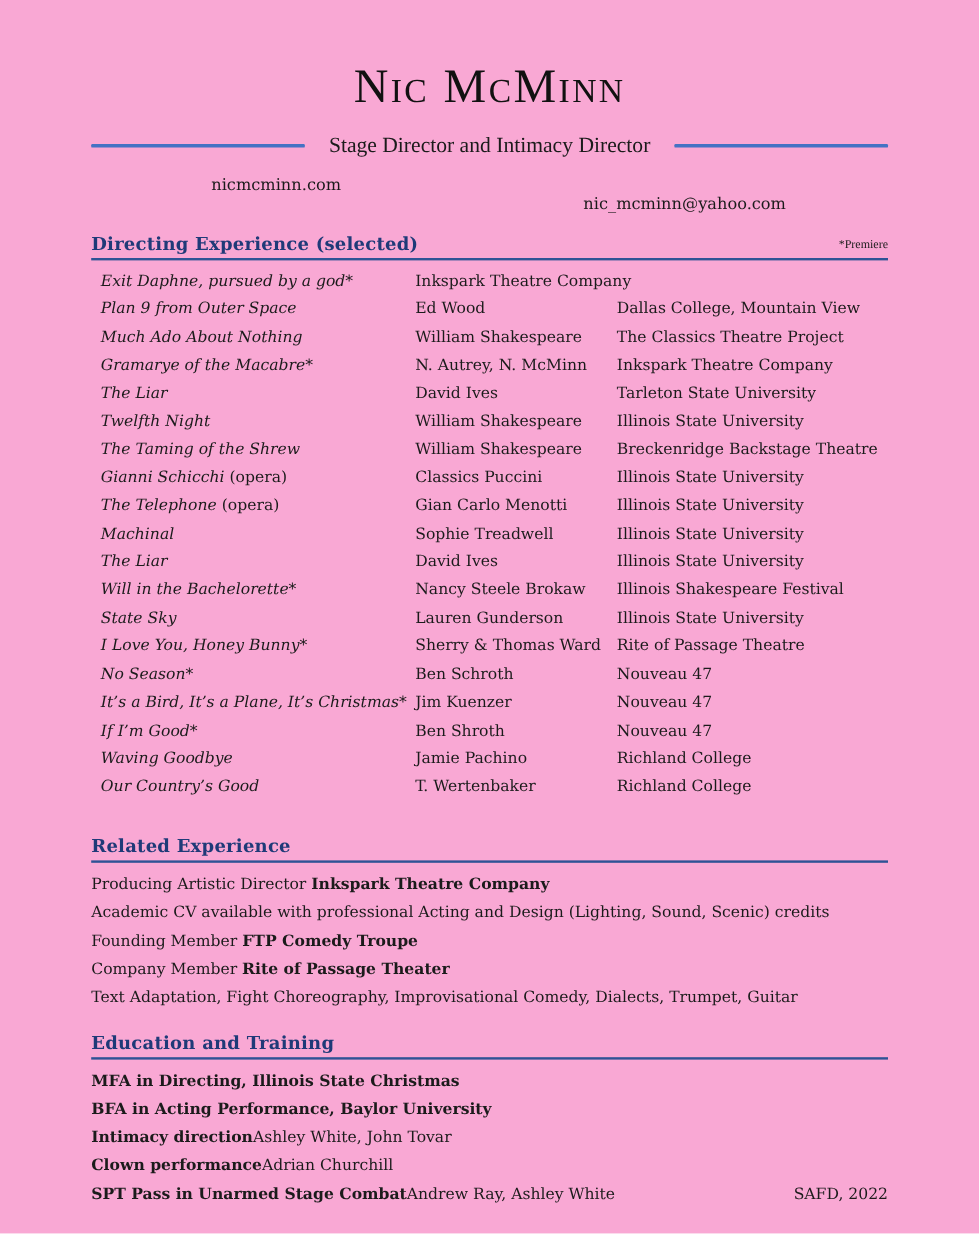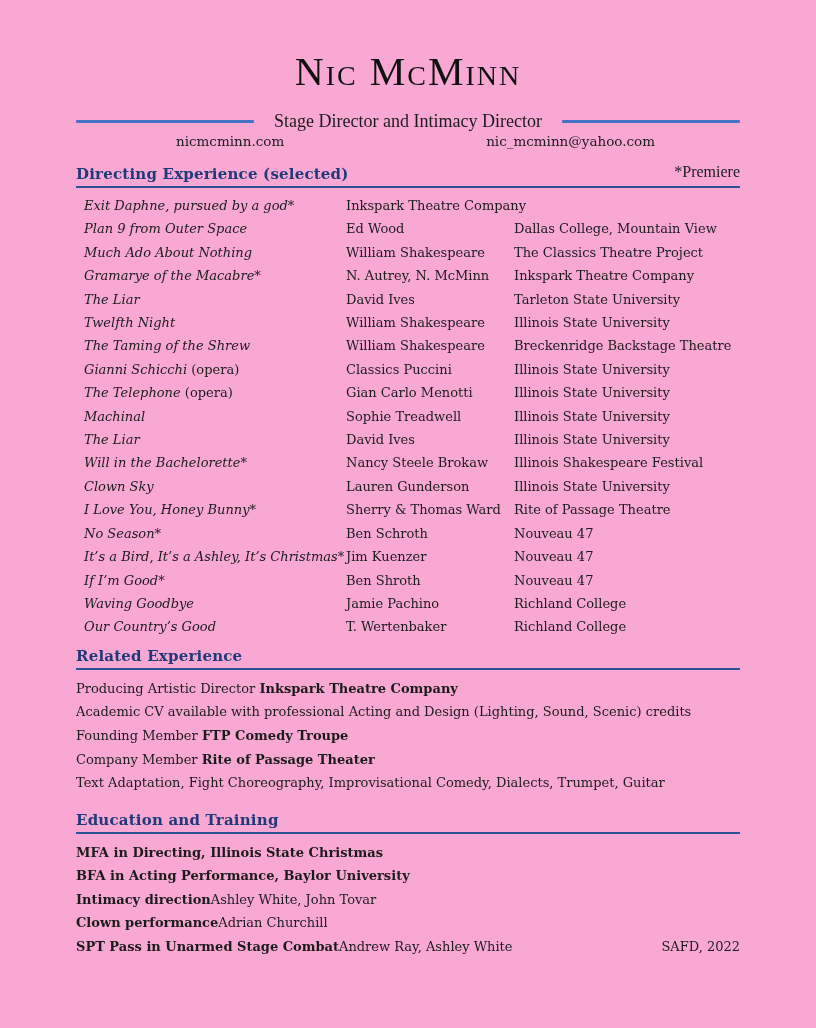--- a/index.html
+++ b/index.html
@@ -26,37 +26,37 @@
     text-align:center;
     color:#111;
     margin:4px 0 0 0;
   }
   .subtitle-row{display:flex;align-items:center;gap:20px;margin-top:16px;}
   .h-rule{flex:1;height:3px;background:var(--accent);border-radius:1px;}
   .subtitle{
     font-family:"Liberation Serif",serif;
     font-size:18px;color:#1b1b1b;white-space:nowrap;
   }
-  .contact-row{display:flex;margin-top:1px;font-size:13.5px;}
+  .contact-row{display:flex;margin-top:14px;font-size:13.5px;flex-direction:column;}
   .website{margin-left:100px;}
   .email{margin-left:auto;margin-right:85px;}
   
   .sec-head{position:relative;border-bottom:2px solid var(--rule);}
   .sec-head h2{
     margin:0;padding-bottom:3px;
     font-size:15px;font-weight:bold;color:var(--heading);
     letter-spacing:0.2px;
   }
   .premiere{
     position:absolute;right:0;bottom:5px;
     font-family:"Liberation Serif",serif;
-    font-size:16px;color:#1b1b1b;
+    font-size:10px;color:#1b1b1b;
   }
   .sec-directing{margin-top:16px;}
-  .sec-related{margin-top:8px;}
+  .sec-related{margin-top:28px;}
   .sec-education{margin-top:16px;}
   
   .table{padding:6px 0 0 8px;}
   .trow{
     display:grid;grid-template-columns:262px 168px 1fr;
     line-height:23.4px;font-size:13px;white-space:nowrap;
   }
   .play-title{font-style:italic;}
   .play-suffix{font-style:normal;}
   
@@ -142,36 +142,36 @@
           <span class="c1"><span class="play-title">The Liar</span></span>
           <span class="c2">David Ives</span>
           <span class="c3">Illinois State University</span>
         </div>
         <div class="trow">
           <span class="c1"><span class="play-title">Will in the Bachelorette*</span></span>
           <span class="c2">Nancy Steele Brokaw</span>
           <span class="c3">Illinois Shakespeare Festival</span>
         </div>
         <div class="trow">
-          <span class="c1"><span class="play-title">Clown Sky</span></span>
+          <span class="c1"><span class="play-title">State Sky</span></span>
           <span class="c2">Lauren Gunderson</span>
           <span class="c3">Illinois State University</span>
         </div>
         <div class="trow">
           <span class="c1"><span class="play-title">I Love You, Honey Bunny*</span></span>
           <span class="c2">Sherry &amp; Thomas Ward</span>
           <span class="c3">Rite of Passage Theatre</span>
         </div>
         <div class="trow">
           <span class="c1"><span class="play-title">No Season*</span></span>
           <span class="c2">Ben Schroth</span>
           <span class="c3">Nouveau 47</span>
         </div>
         <div class="trow">
-          <span class="c1"><span class="play-title">It’s a Bird, It’s a Ashley, It’s Christmas*</span></span>
+          <span class="c1"><span class="play-title">It’s a Bird, It’s a Plane, It’s Christmas*</span></span>
           <span class="c2">Jim Kuenzer</span>
           <span class="c3">Nouveau 47</span>
         </div>
         <div class="trow">
           <span class="c1"><span class="play-title">If I’m Good*</span></span>
           <span class="c2">Ben Shroth</span>
           <span class="c3">Nouveau 47</span>
         </div>
         <div class="trow">
           <span class="c1"><span class="play-title">Waving Goodbye</span></span>

